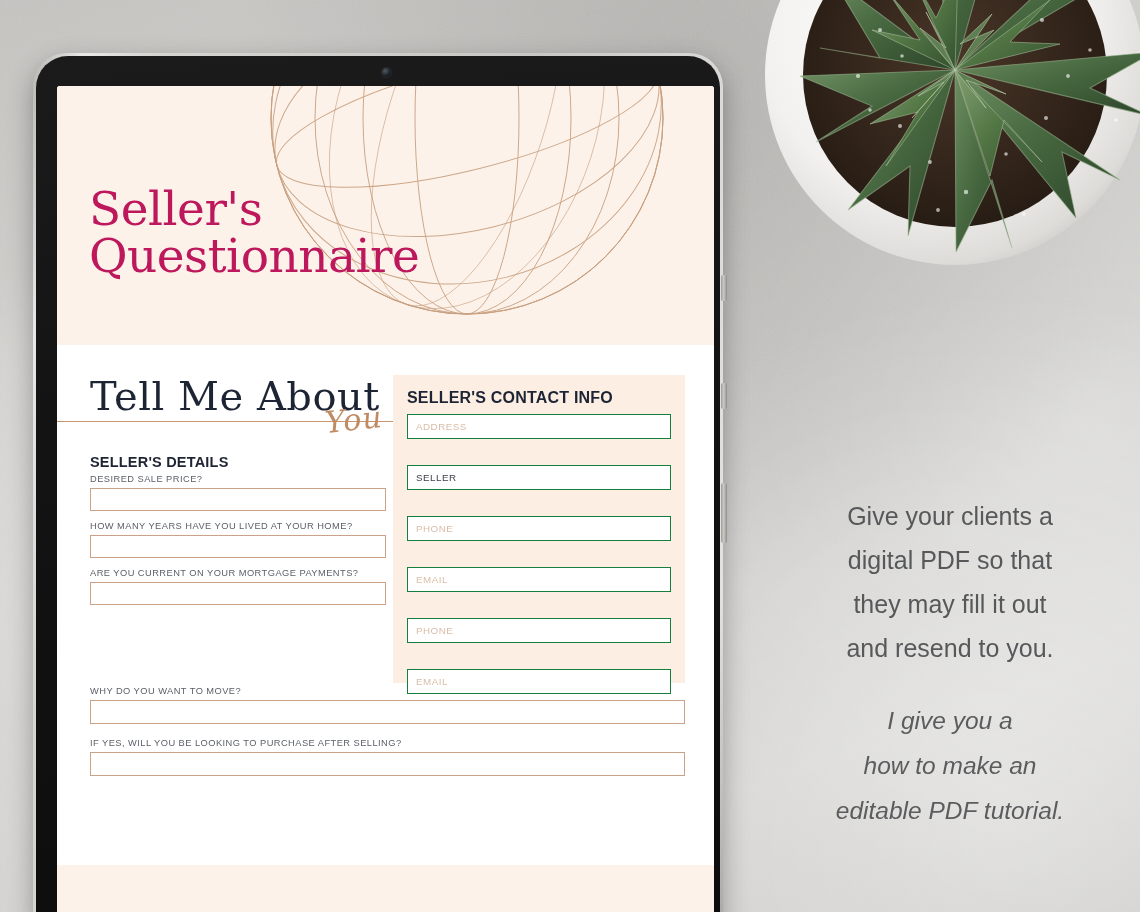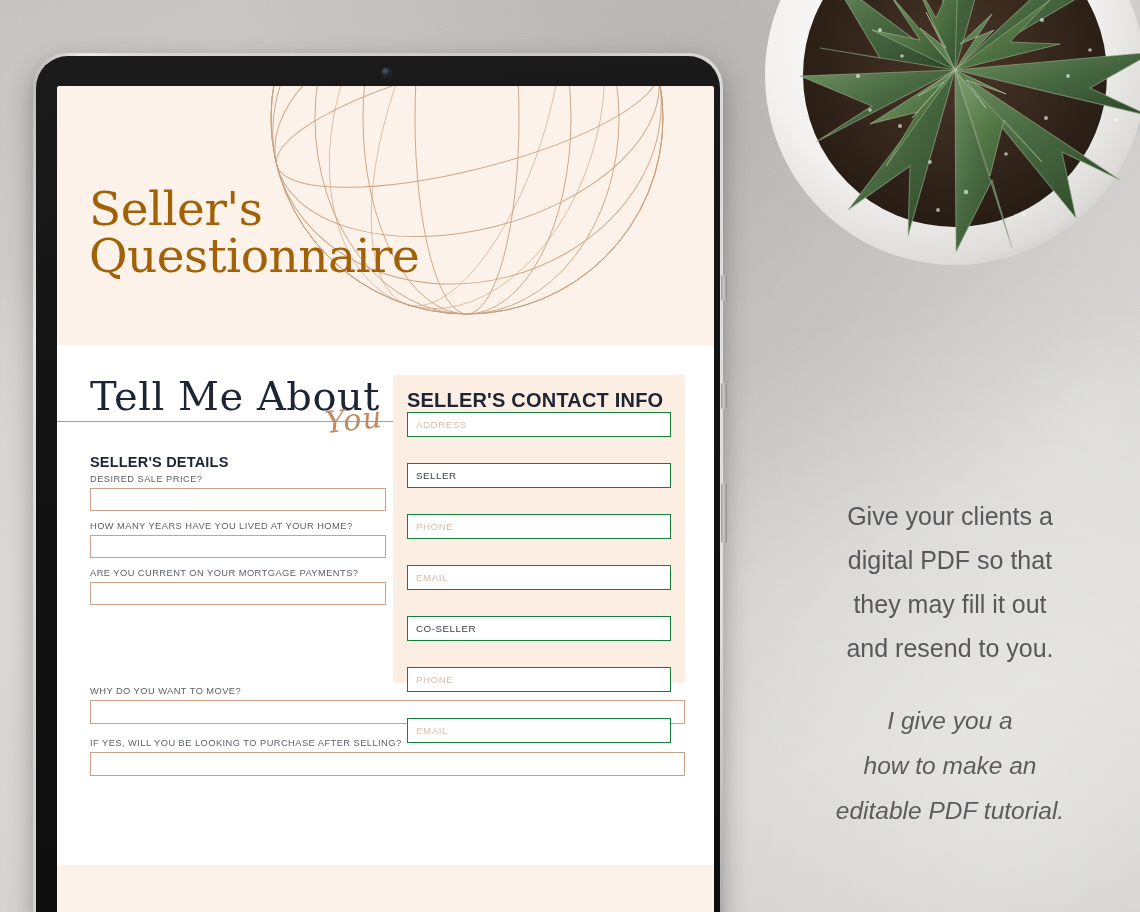--- a/index.html
+++ b/index.html
@@ -43,21 +43,21 @@
 
   
   #screen{position:absolute;left:24px;top:33px;width:657px;height:837px;overflow:hidden;
     background:#ffffff;border-radius:3px;}
 
   
   #header{position:absolute;left:0;top:0;width:657px;height:259px;background:#fdf2ea;overflow:hidden;}
   #globe{position:absolute;left:130px;top:-168px;width:560px;height:420px;}
   #doc-title{position:absolute;left:32px;top:100px;
     font-family:"DejaVu Serif", serif;font-weight:400;
-    font-size:47px;line-height:.99;letter-spacing:-0.5px;color:#a16207;}
+    font-size:47px;line-height:.99;letter-spacing:-0.5px;color:#be185d;}
   #doc-title .l2{display:block;text-align:center;}
 
   
   #body-white{position:absolute;left:0;top:259px;width:657px;height:520px;background:#ffffff;}
   #footer-band{position:absolute;left:0;top:779px;width:657px;height:58px;background:#fdf2ea;}
 
   
   #tellme{position:absolute;left:0;top:290px;width:400px;height:70px;}
   #tellme-main{position:absolute;left:33px;top:0;
     font-family:"DejaVu Serif", serif;font-size:40px;line-height:1;color:#1d2433;letter-spacing:.5px;}
@@ -76,21 +76,21 @@
   .q-group:last-child{margin-bottom:16px;}
 
   
   #wide-col{position:absolute;left:33px;top:600px;width:595px;}
   .w-group{margin-bottom:14px;}
   .w-group .q-input{height:24px;}
 
   
   #contact-panel{position:absolute;left:336px;top:289px;width:292px;height:308px;
     background:#fdeee4;box-sizing:border-box;padding:14px 14px 0 14px;}
-  #contact-title{font-size:20px;font-weight:bold;color:#1d2433;letter-spacing:.2px;}
+  #contact-title{font-size:16px;font-weight:bold;color:#1d2433;letter-spacing:.2px;margin-bottom:7px;}
   .c-field{height:25px;border:1px solid #15803d;background:#fff;box-sizing:border-box;
     display:flex;align-items:center;padding-left:8px;margin-bottom:26px;}
   .c-ph{font-size:9.8px;letter-spacing:.5px;color:#d9bda8;text-transform:uppercase;}
   .c-val{font-size:9.8px;letter-spacing:.5px;color:#3c424b;text-transform:uppercase;}
 
   
   #copy{position:absolute;left:760px;top:466px;width:380px;text-align:center;}
   #copy .blk1{font-size:25px;line-height:44px;color:#57585a;font-weight:300;margin-top:28px;}
   #copy .blk2{margin-top:28px;font-style:italic;font-size:24.5px;line-height:45px;color:#5b5c5e;font-weight:300;}
   #copy .ln{display:block;}
@@ -262,23 +262,20 @@
       <div class="c-field">
         <span class="c-val">SELLER</span>
       </div>
       <div class="c-field">
         <span class="c-ph">PHONE</span>
       </div>
       <div class="c-field">
         <span class="c-ph">EMAIL</span>
       </div>
       <div class="c-field">
-        <span class="c-val">CO-SELLER</span>
-      </div>
-      <div class="c-field">
         <span class="c-ph">PHONE</span>
       </div>
       <div class="c-field">
         <span class="c-ph">EMAIL</span>
       </div>
     </div>
 
   </div>
 </div>
 

